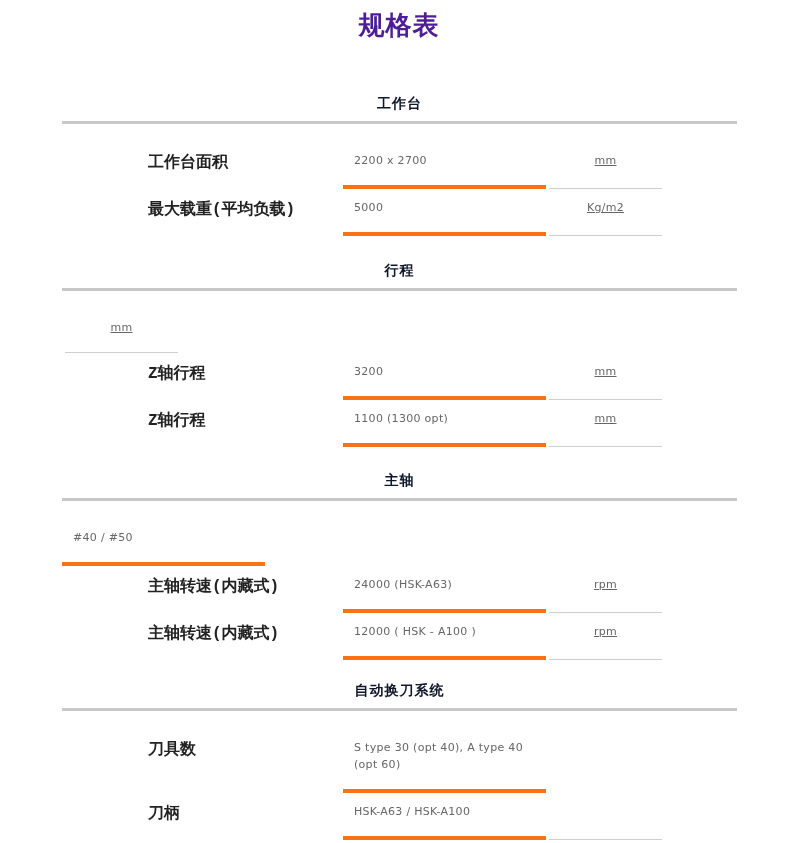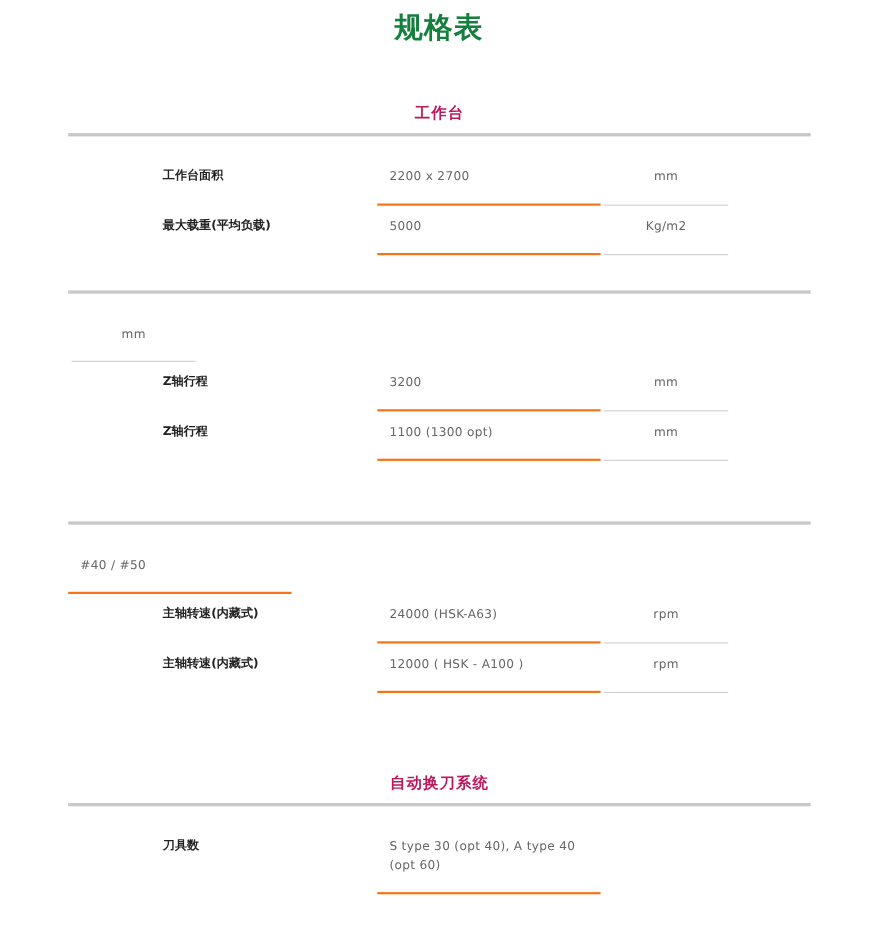--- a/index.html
+++ b/index.html
@@ -1,33 +1,33 @@
 <!DOCTYPE html>
 <html><head>
 <meta charset="utf-8">
 <style>
   html, body { margin: 0; padding: 0; background: #ffffff; }
   body { width: 811px; height: 843px; position: relative; overflow: hidden;
          font-family: "DejaVu Sans", "Liberation Sans", sans-serif; color: #222; }
   .page-title { position: absolute; top: 8px; left: 0; width: 798px; text-align: center;
-                font-size: 26px; font-weight: bold; color: #15803d; letter-spacing: 1px; }
+                font-size: 26px; font-weight: bold; color: #4c1d95; letter-spacing: 1px; }
   .section { position: absolute; left: 62px; width: 675px; }
-  .section-title { text-align: center; font-size: 14px; font-weight: bold; color: #be185d;
+  .section-title { text-align: center; font-size: 14px; font-weight: bold; color: #0f172a;
                    height: 24px; line-height: 24px; letter-spacing: 1px; }
   .section-divider { height: 3px; background: #c8c8c8; margin-top: 6px; }
   .rows { margin-top: 22px; position: relative; }
   .row { position: relative; display: flex; }
-  .label { width: 281px; padding-left: 86px; box-sizing: border-box; font-size: 11px;
-           font-weight: bold; color: #222; padding-top: 6px; }
+  .label { width: 281px; padding-left: 86px; box-sizing: border-box; font-size: 16px;
+           font-weight: bold; color: #222; padding-top: 6px; font-family: Liberation Mono, monospace; }
   .value { width: 203px; margin-left: 0; font-size: 11px; color: #666;
-           border-bottom: 2px solid #f97316; padding: 6px 6px 16px 11px; box-sizing: border-box;
+           border-bottom: 4px solid #f97316; padding: 6px 6px 16px 11px; box-sizing: border-box;
            line-height: 17px; letter-spacing: 0.3px; }
   .unit { width: 113px; margin-left: 3px; font-size: 11px; color: #666; text-align: center;
           border-bottom: 1px solid #cfcfcf; padding: 6px 0 16px 0; box-sizing: border-box;
-          line-height: 17px; letter-spacing: 0.3px; }
+          line-height: 17px; letter-spacing: 0.3px; text-decoration: underline; }
   .row + .row .label, .row + .row .value, .row + .row .unit { padding-top: 10px; }
 </style>
 </head>
 <body>
 
 <div class="page-title">规格表</div>
 
 <div class="section" style="top:91px;">
   <div class="section-title">工作台</div>
   <div class="section-divider"></div>
@@ -39,60 +39,67 @@
     </div>
     <div class="row">
       <div class="label">最大载重(平均负载)</div>
       <div class="value">5000</div>
       <div class="unit">Kg/m2</div>
     </div>
   </div>
 </div>
 
 <div class="section" style="top:258px;">
+  <div class="section-title">行程</div>
   <div class="section-divider"></div>
   <div class="rows">
     <div class="row">
       <div class="unit">mm</div>
     </div>
     <div class="row">
       <div class="label">Z轴行程</div>
       <div class="value">3200</div>
       <div class="unit">mm</div>
     </div>
     <div class="row">
       <div class="label">Z轴行程</div>
       <div class="value">1100 (1300 opt)</div>
       <div class="unit">mm</div>
     </div>
   </div>
 </div>
 
 <div class="section" style="top:468px;">
+  <div class="section-title">主轴</div>
   <div class="section-divider"></div>
   <div class="rows">
     <div class="row">
       <div class="value">#40 / #50</div>
       <div class="unit" style="border-bottom:none;"></div>
     </div>
     <div class="row">
       <div class="label">主轴转速(内藏式)</div>
       <div class="value">24000 (HSK-A63)</div>
       <div class="unit">rpm</div>
     </div>
     <div class="row">
       <div class="label">主轴转速(内藏式)</div>
       <div class="value">12000 ( HSK - A100 )</div>
       <div class="unit">rpm</div>
     </div>
   </div>
 </div>
 
-<div class="section" style="top:700px;">
+<div class="section" style="top:678px;">
   <div class="section-title">自动换刀系统</div>
   <div class="section-divider"></div>
   <div class="rows">
     <div class="row">
       <div class="label">刀具数</div>
       <div class="value">S type 30 (opt 40), A type 40 (opt 60)</div>
     </div>
+    <div class="row">
+      <div class="label">刀柄</div>
+      <div class="value">HSK-A63 / HSK-A100</div>
+      <div class="unit"></div>
+    </div>
   </div>
 </div>
 
 </body></html>

